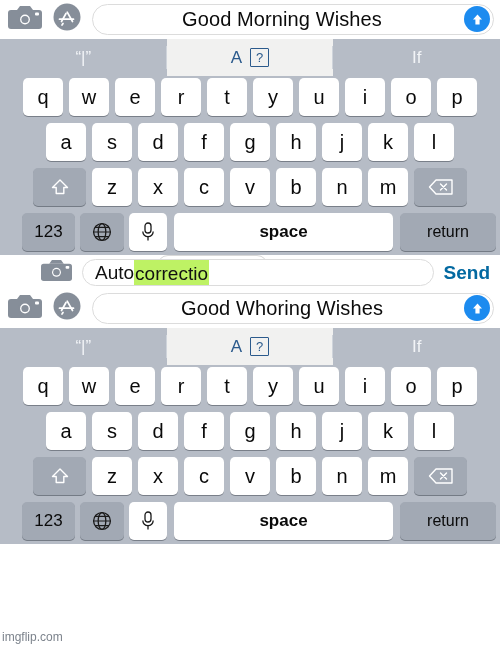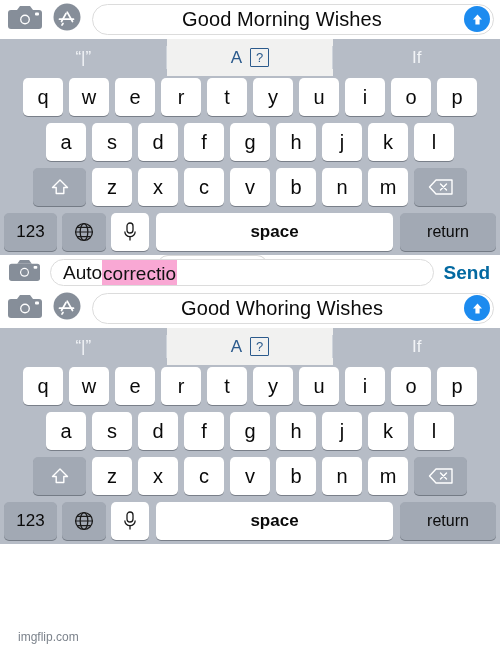--- a/index.html
+++ b/index.html
@@ -80,55 +80,55 @@
   }
   .key.dark { background: #a2a9b4; box-shadow: 0 1px 0 rgba(100,106,116,.8); }
   .key.shift { width: 53px; }
   .key.del   { width: 53px; }
   .key.num   { width: 53px; font-size: 17px; }
   .key.globe { width: 44px; }
   .key.mic   { width: 38px; }
   .key.space { flex: 1 1 auto; font-size: 17px; margin: 0 2px; font-weight: bold; }
   .key.ret   { width: 96px; font-size: 16px; }
   .row3 { padding: 0 4px; }
-  .row4 { padding: 0 4px; gap: 5px; }
+  .row4 { padding: 0 4px; gap: 5px; margin-left: 18px; }
 
   
   .correct-sect { position: relative; background: #ffffff; padding: 4px 0 3px; }
   .popup {
     position: absolute; left: 157px; top: 0px;
     background: #ffffff; border: 1px solid #d8d8d8;
     border-radius: 11px; height: 22px;
     display: flex; align-items: center; gap: 7px;
     padding: 0 9px 0 10px; z-index: 5;
   }
   .popup-word { font-size: 17px; color: #3a6ea8; line-height: 1; }
   .popup-x { font-size: 14px; color: #9b9b9b; line-height: 1; }
   .inputrow {
     display: flex; align-items: center; gap: 10px;
-    padding: 0 6px 0 9px; position: relative; z-index: 6;
+    padding: 0 6px 0 9px; position: relative; z-index: 6; margin-left: 32px;
   }
   .textfield {
     flex: 1 1 auto; background: #ffffff;
     border: 1.2px solid #dcdcdc; border-radius: 15px;
     height: 27px; display: flex; align-items: center;
     padding: 0 12px; overflow: hidden;
   }
   .tf-plain { font-size: 19px; color: #111; white-space: nowrap; }
   .tf-sel {
-    font-size: 19px; color: #111; background: #f9a8d4;
+    font-size: 19px; color: #111; background: #bef264;
     white-space: nowrap; padding: 5px 1px 2px;
   }
   .send-label {
     font-size: 19px; color: #0369a1; font-weight: bold;
     padding-right: 4px; white-space: nowrap;
   }
 
   .watermark {
-    position: absolute; left: 18px; bottom: 1px;
+    position: absolute; left: 2px; bottom: 1px;
     font-size: 12px; color: #7c838c;
     font-family: "Liberation Sans", sans-serif;
     text-shadow: 0 0 2px #fff, 0 0 2px #fff;
     z-index: 30;
   }
 </style>
 </head>
 <body>
 
 <div class="meme">

